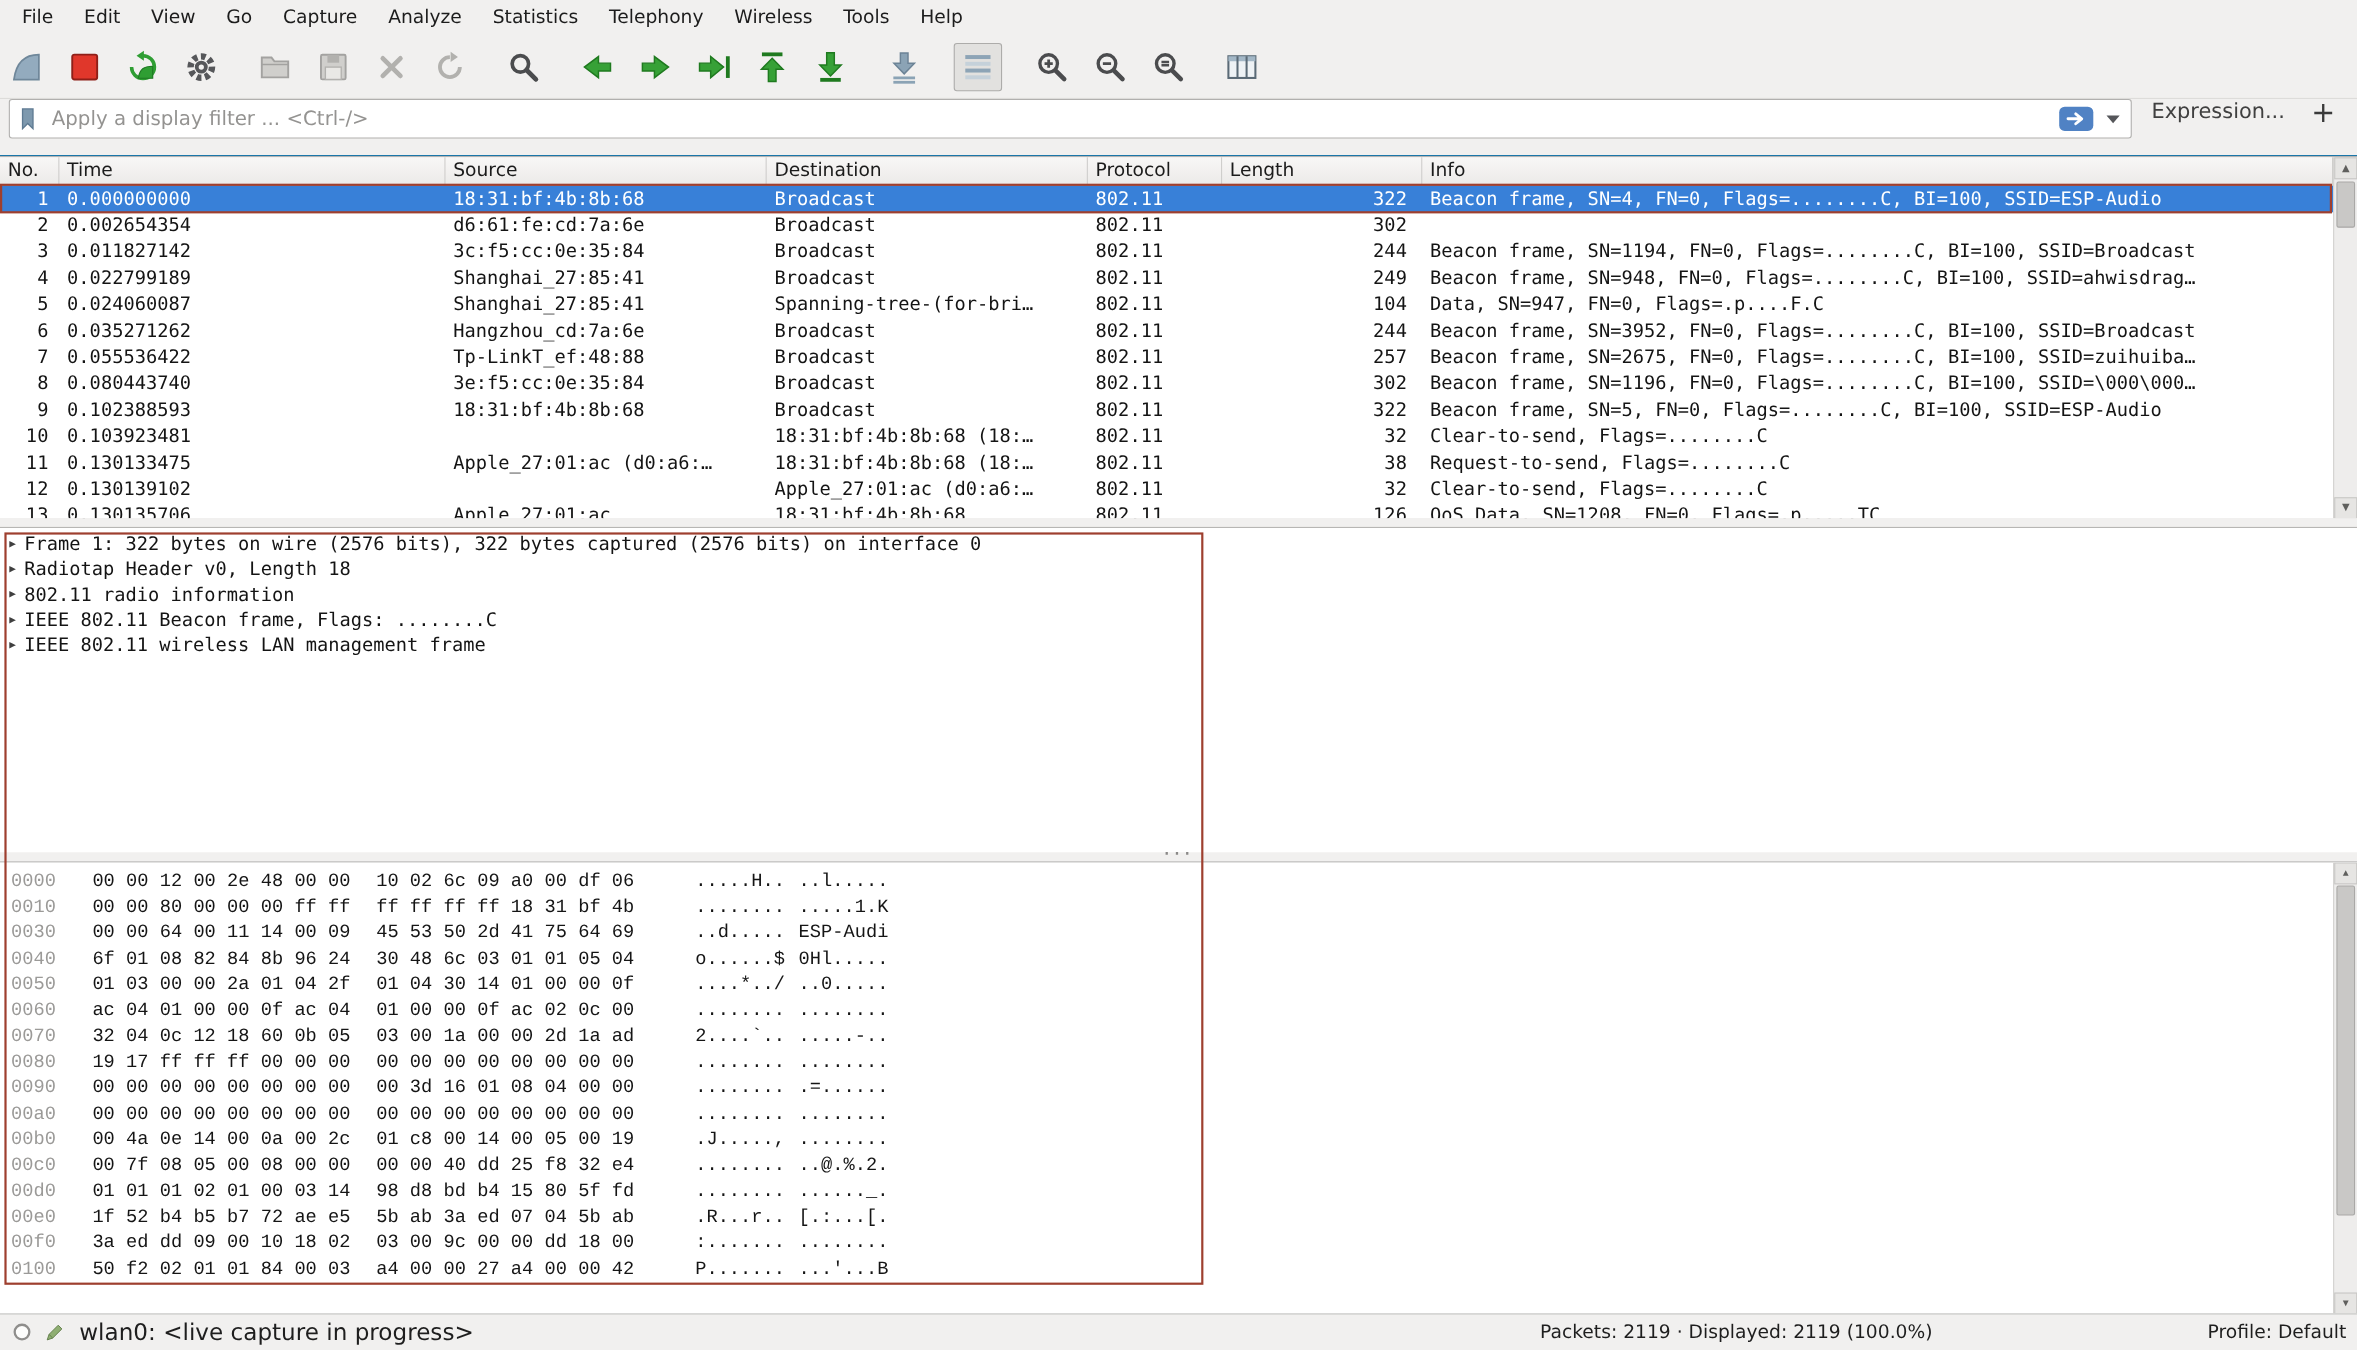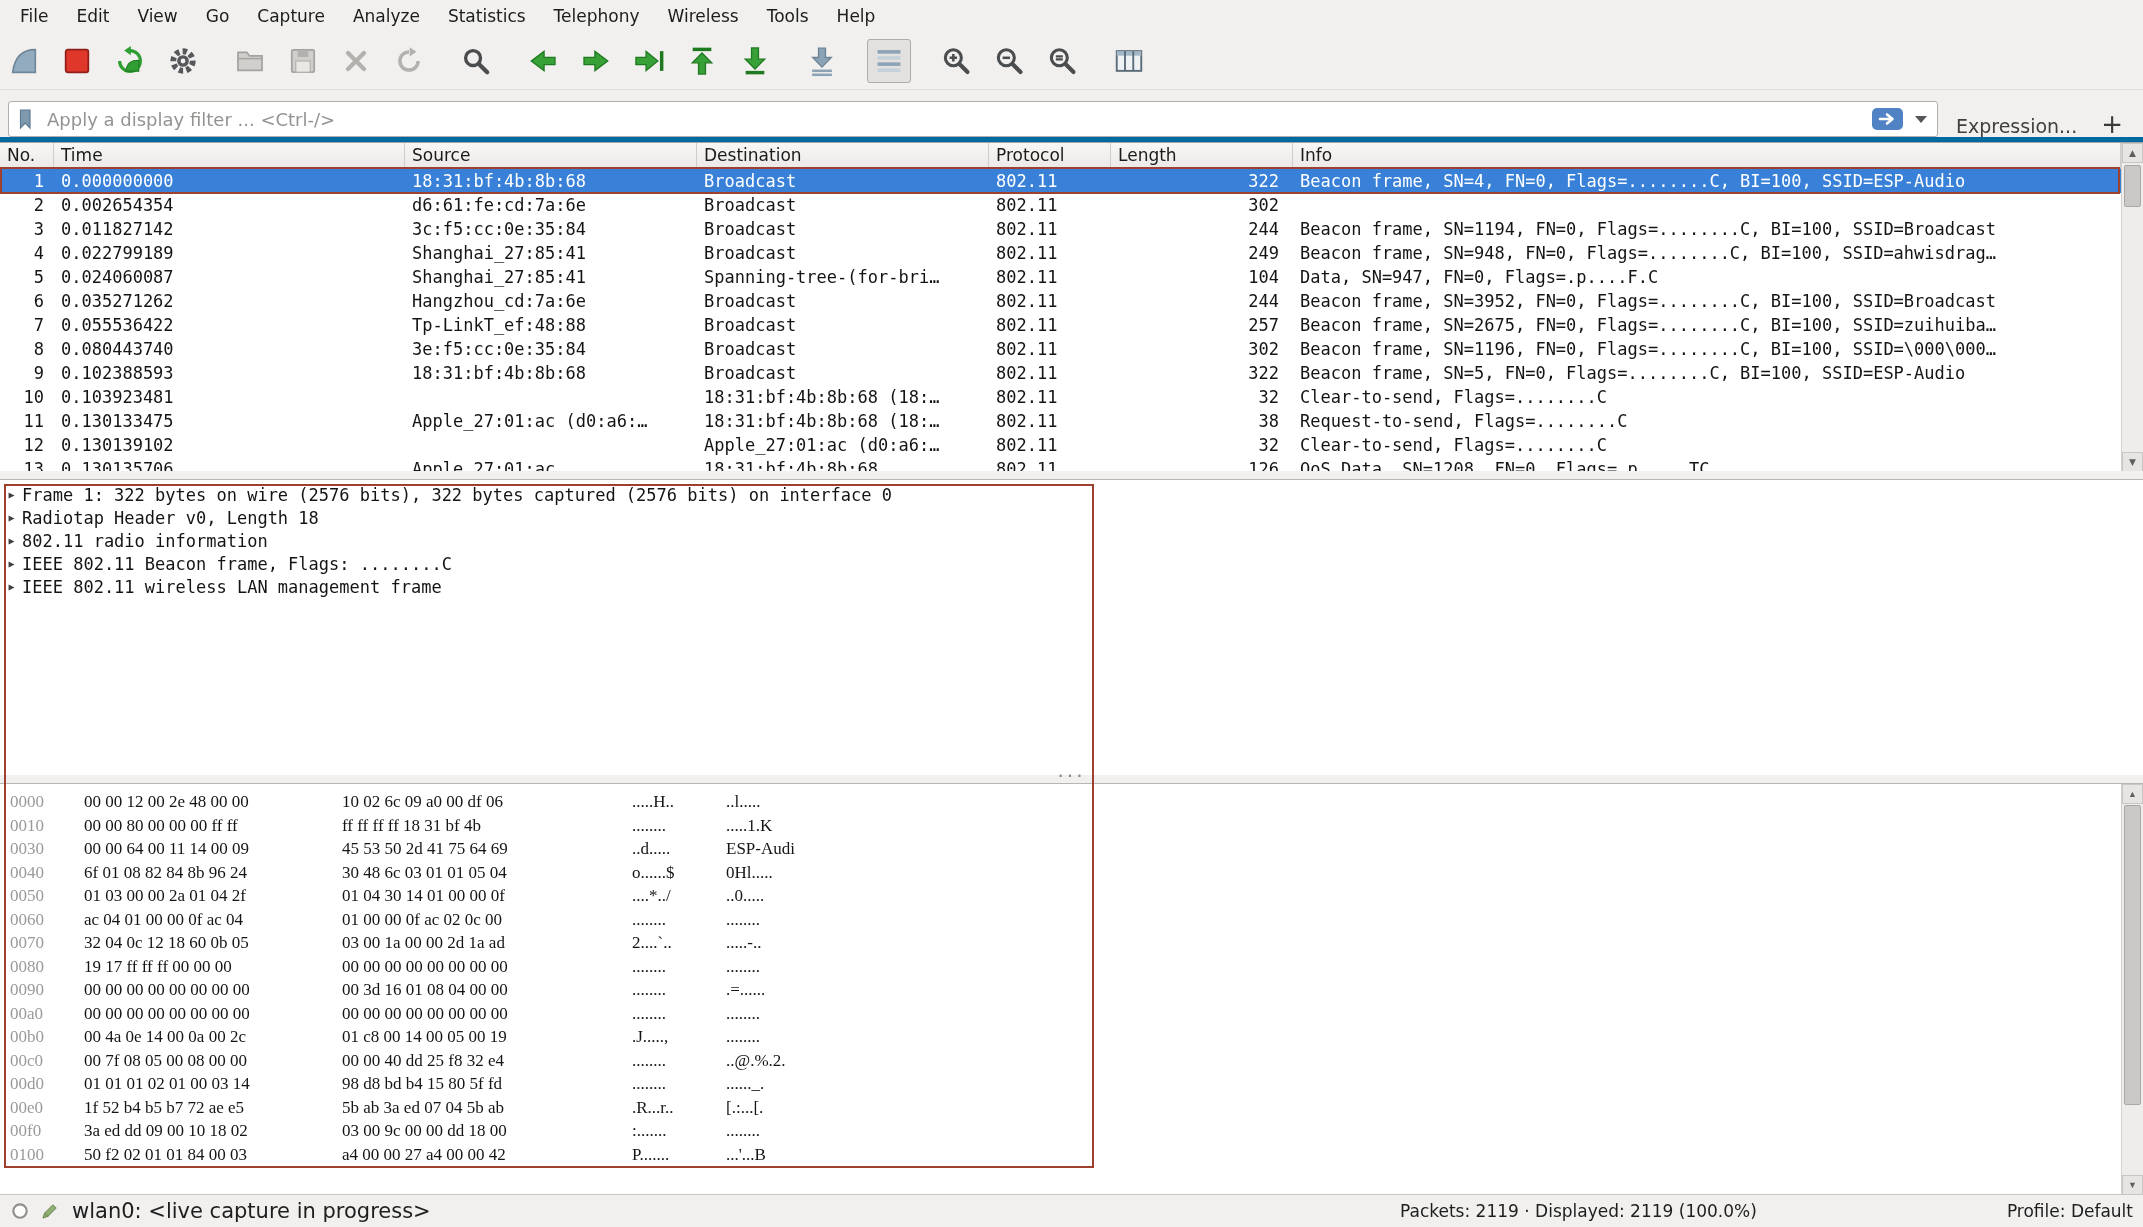--- a/index.html
+++ b/index.html
@@ -8,21 +8,21 @@
 
 #menubar{position:absolute;left:0;top:0;width:100%;height:32px;display:flex;align-items:center;padding-left:6px}
 .menu-item{padding:0 14px;font-size:17px;color:#1c1c1c;height:32px;display:flex;align-items:center;cursor:default;white-space:nowrap}
 
 #toolbar{position:absolute;left:0;top:32px;width:100%;height:58px;display:flex;align-items:center;padding-left:2px;border-bottom:1px solid #dddcda}
 .tb-btn{width:44px;height:44px;margin-right:9px;display:flex;align-items:center;justify-content:center;border:1px solid transparent;border-radius:3px;flex:none}
 .tb-btn svg{width:32px;height:32px}
 .tb-btn.gap{margin-left:14px}
 .tb-btn.pressed{background:#e2e1df;border-color:#adacaa}
 
-#filterbar{position:absolute;left:0;top:90px;width:100%;height:52px;display:flex;align-items:flex-end;padding:0 14px 0 8px;border-bottom:5px solid #0369a1}
+#filterbar{position:absolute;left:0;top:90px;width:100%;height:52px;display:flex;align-items:flex-start;padding:0 14px 0 8px;border-bottom:1px solid #0369a1}
 #filter-input{flex:1;height:36px;background:#fff;border:1px solid #b1b0ae;border-radius:3px;display:flex;align-items:center;padding:0 6px}
 #filter-input svg.bm{width:24px;height:24px;margin-right:8px;flex:none}
 #filter-ph{font-size:18px;color:#949391;flex:1;white-space:nowrap;overflow:hidden}
 #filter-apply{flex:none;display:flex}
 #filter-chev{flex:none;width:0;height:0;border-left:6px solid transparent;border-right:6px solid transparent;border-top:7px solid #55565a;margin:0 4px 0 10px}
 #expr-btn{font-size:19px;color:#404040;margin:0 18px;white-space:nowrap}
 #add-btn{font-size:26px;color:#3a3a3a;padding:0 6px;line-height:26px}
 
 #packetlist{position:absolute;left:0;top:142px;width:100%;height:329px;background:#fff;border-top:1px solid #a5a4a2}
 #plheader{position:absolute;left:0;top:0;width:2121px;height:26px;display:grid;grid-template-columns:54px 351px 292px 292px 122px 182px 1fr;background:linear-gradient(#f8f7f6,#eceae8);border-bottom:1px solid #b3b2b0}
@@ -36,21 +36,21 @@
 .pc-length{text-align:right;padding-right:14px}
 
 .splitter{position:absolute;left:0;width:100%;height:8px;background:#f1f0ef;display:flex;align-items:center;justify-content:center}
 .grip{color:#8a8988;font-size:20px;letter-spacing:3px;line-height:4px;height:10px}
 
 #details{position:absolute;left:0;top:479px;width:100%;height:296px;background:#fff;border-top:1px solid #b7b6b4;padding-top:3px;font-family:"DejaVu Sans Mono","Liberation Mono",monospace;overflow:hidden}
 .dt-row{height:23px;display:flex;align-items:center}
 .twisty{width:18px;text-align:center;font-size:10px;color:#3f3f3f;padding-left:5px;flex:none}
 .dt-text{font-size:17px;color:#141414;white-space:nowrap;margin-left:4px}
 
-#hexpane{position:absolute;left:0;top:783px;width:100%;height:411px;background:#fff;border-top:1px solid #b7b6b4;padding:8px 0 0 10px;font-family:Liberation Serif, serif;overflow:hidden}
+#hexpane{position:absolute;left:0;top:783px;width:100%;height:411px;background:#fff;border-top:1px solid #b7b6b4;padding:8px 0 0 10px;font-family:Liberation Mono, monospace;overflow:hidden}
 .hex-row{height:23.5px;white-space:nowrap}
 .hx{display:inline-block;font-size:17px;color:#151515;vertical-align:top;white-space:pre}
 .hx-off{color:#9b9a98;width:48px}
 .hx-h1{margin-left:26px;width:240px}
 .hx-h2{margin-left:18px;width:240px}
 .hx-a1{margin-left:50px;width:86px}
 .hx-a2{margin-left:8px}
 
 .vscroll{position:absolute;right:0;top:0;width:22px;background:#eeedec;border-left:1px solid #d2d1cf}
 .sb-btn{position:absolute;left:0;width:21px;height:20px;display:flex;align-items:center;justify-content:center;font-size:9px;color:#5f5f5d;background:#e6e5e3;border:1px solid #c8c7c5}

